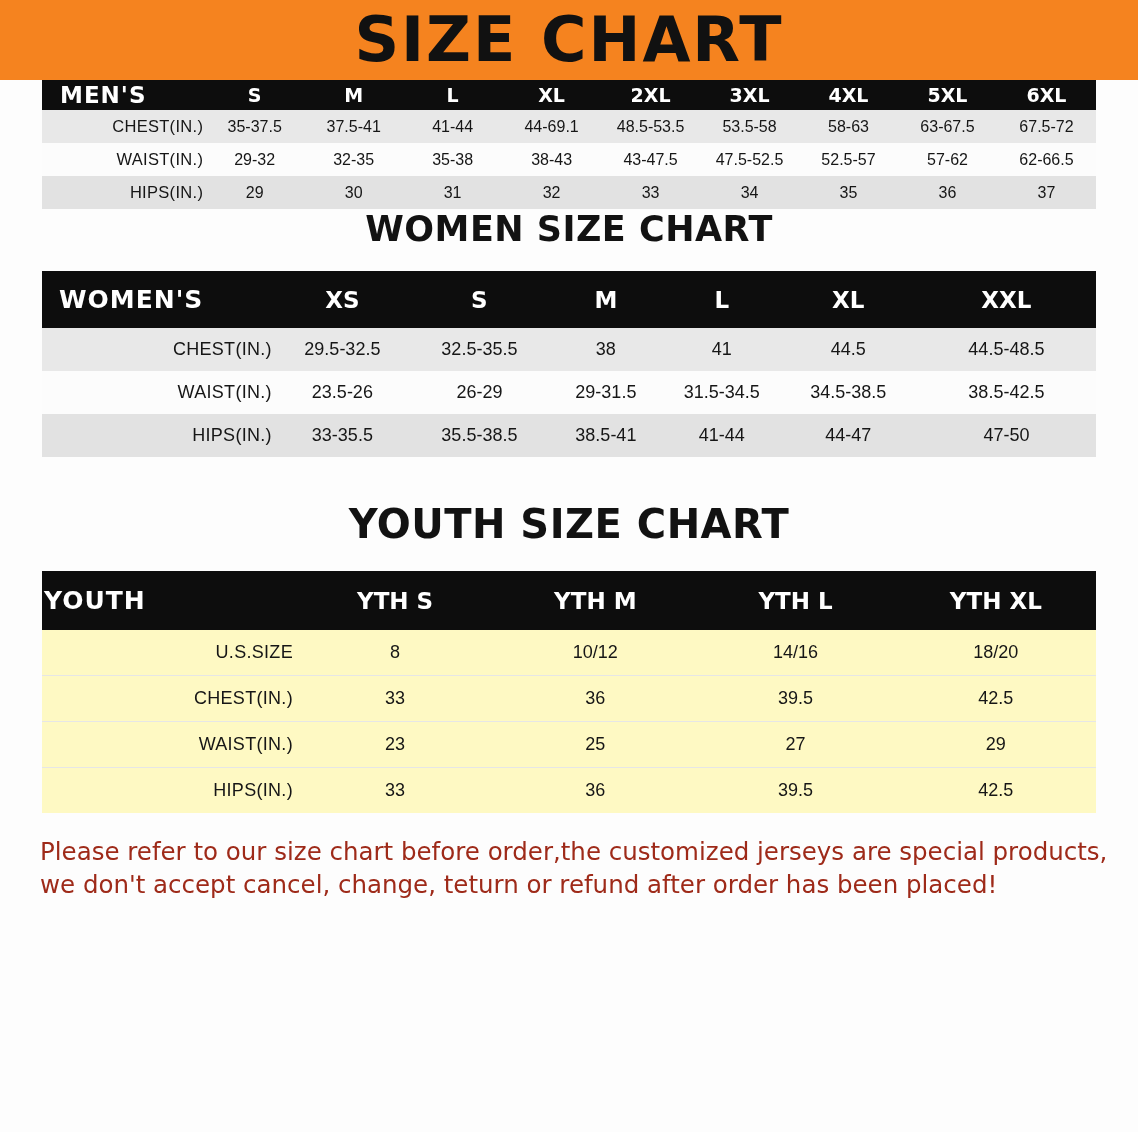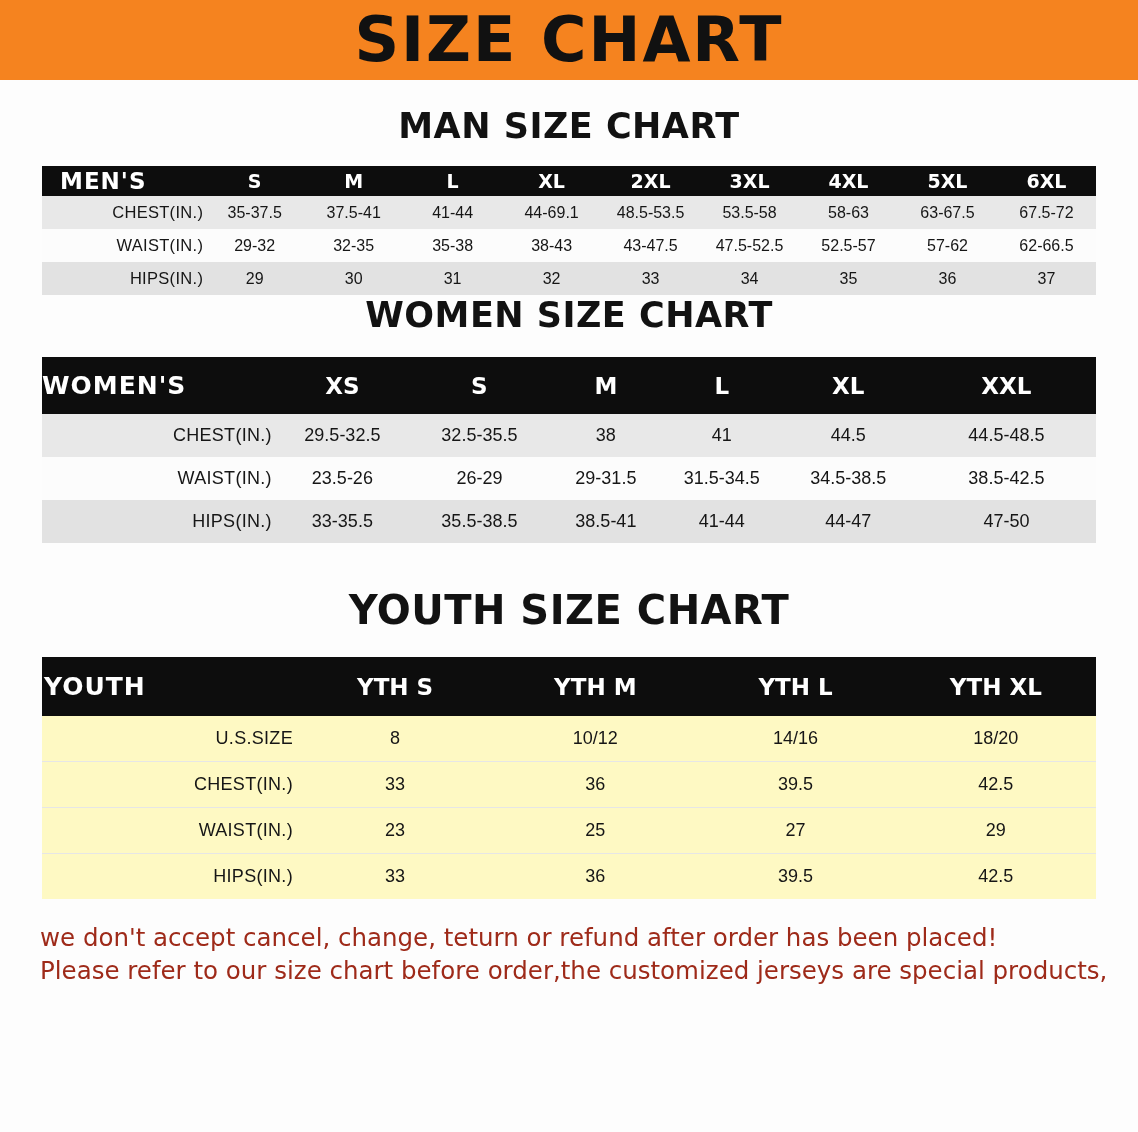--- a/index.html
+++ b/index.html
@@ -91,21 +91,21 @@
   #men-table thead th { font-size: 19px; }
   #men-table thead th.rowhead { font-size: 23px; }
   #men-table tbody td { font-size: 16px; }
   #men-table tbody td.rowhead { font-size: 16.5px; }
 
   
   #women-table thead th { font-size: 23px; }
   #women-table thead th.rowhead { font-size: 25px; }
   #women-table tbody td { font-size: 18px; }
   #women-table tbody td.rowhead { font-size: 18px; }
-  #women-table thead th { padding: 14px 0; margin-top: 32px; }
+  #women-table thead th { padding: 14px 17px; margin-top: 32px; }
   #women-table tbody td { padding: 11px 2px; }
 
   
   #youth-table thead th { font-size: 23px; padding: 15px 2px; }
   #youth-table thead th.rowhead { font-size: 25px; }
   #youth-table tbody td { font-size: 18px; padding: 12px 2px; }
   #youth-table tbody td.rowhead { font-size: 18px; }
   #youth-table tbody tr { background: #fef9c3; }
   #youth-table tbody tr td { border-bottom: 1px solid #e6e6e6; }
   #youth-table tbody tr:last-child td { border-bottom: none; }
@@ -124,21 +124,20 @@
 </style>
 </head>
 <body>
 
 <div class="page">
 
   <div class="banner">
     <div class="banner-title">SIZE CHART</div>
   </div>
 
-  <div class="section-title" id="man-title">MAN SIZE CHART</div>
   <div class="table-wrap">
     <table id="men-table">
       <colgroup>
         <col style="width:15.5%">
         <col style="width:9.4%">
           <col style="width:9.4%">
           <col style="width:9.4%">
         <col style="width:9.4%">
           <col style="width:9.4%">
           <col style="width:9.4%">
@@ -302,17 +301,17 @@
           <td>33</td>
           <td>36</td>
           <td>39.5</td>
           <td>42.5</td>
         </tr>
       </tbody>
     </table>
   </div>
 
   <div class="note">
+    <span class="note-line">Please refer to our size chart before order,the customized jerseys are special products,</span>
     <span class="note-line second">we don't accept cancel, change, teturn or refund after order has been placed!</span>
-    <span class="note-line">Please refer to our size chart before order,the customized jerseys are special products,</span>
   </div>
 
 </div>
 
 </body></html>

